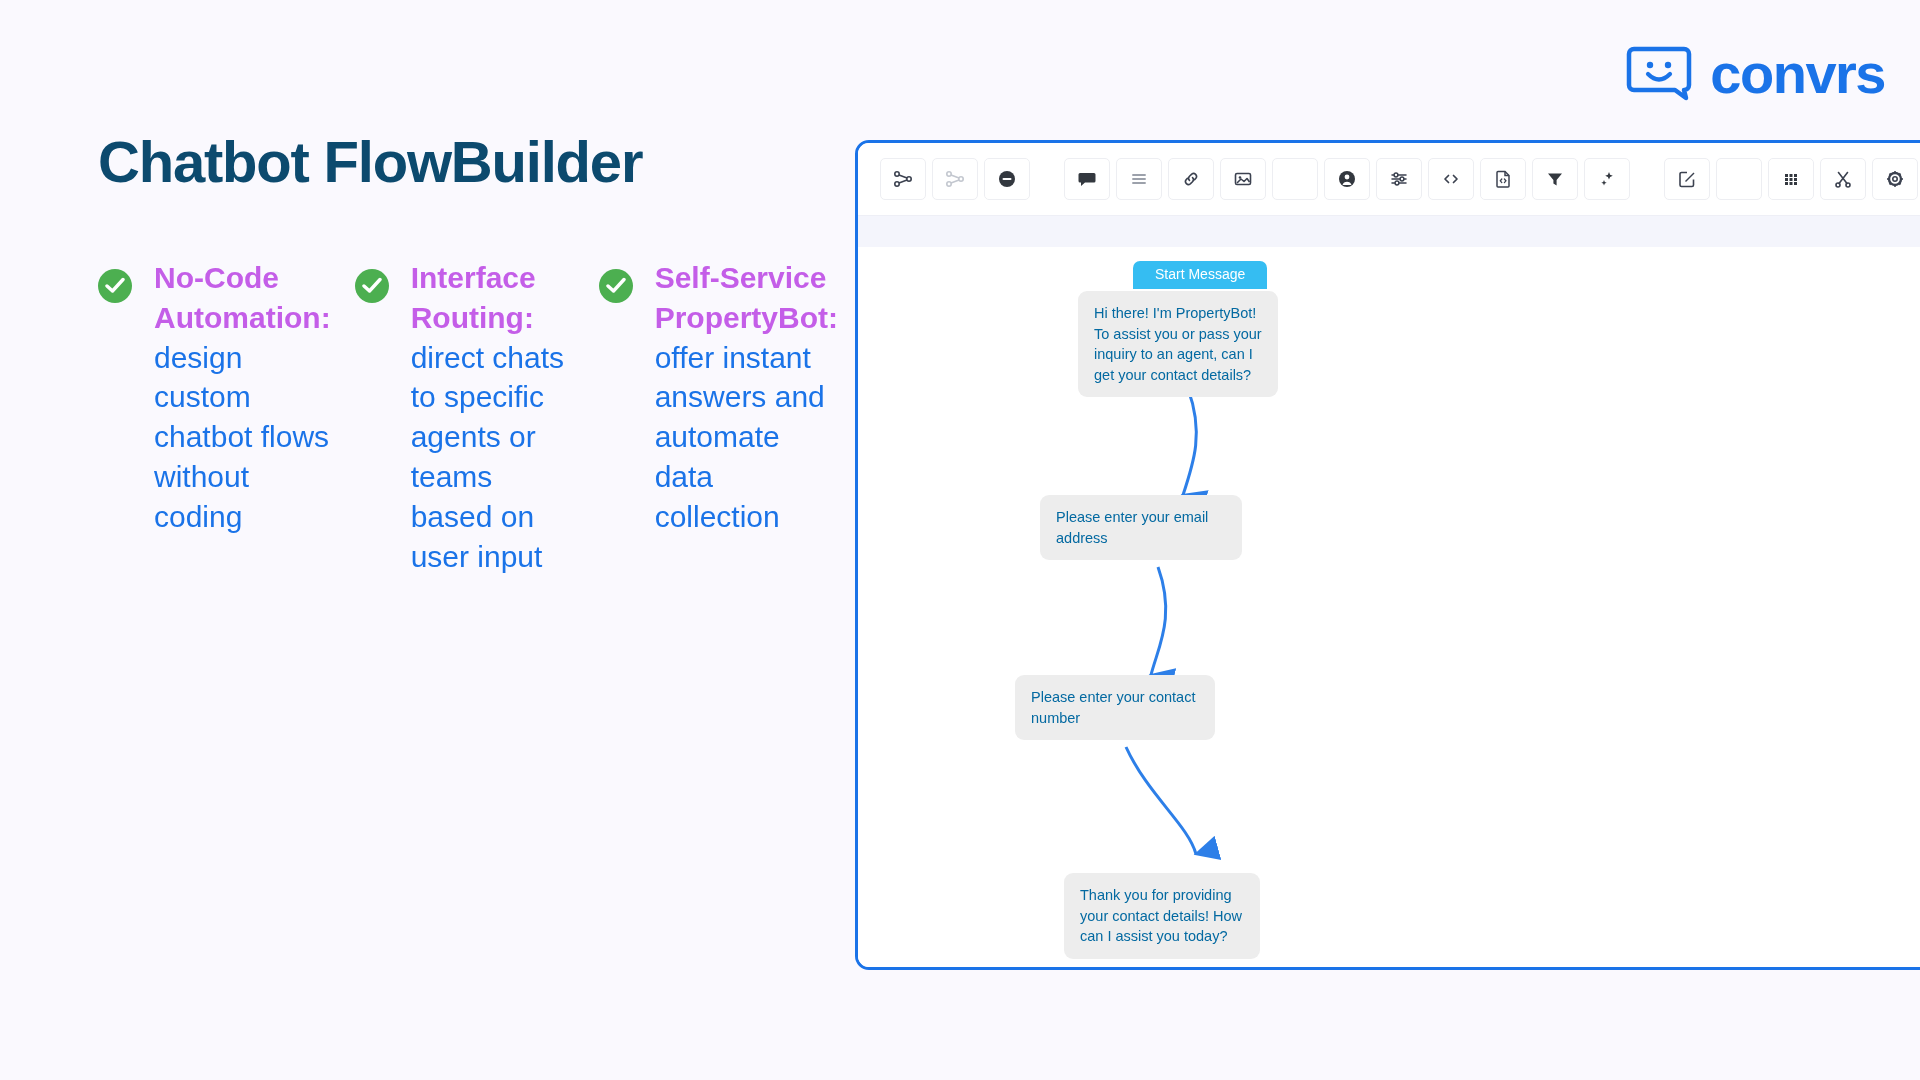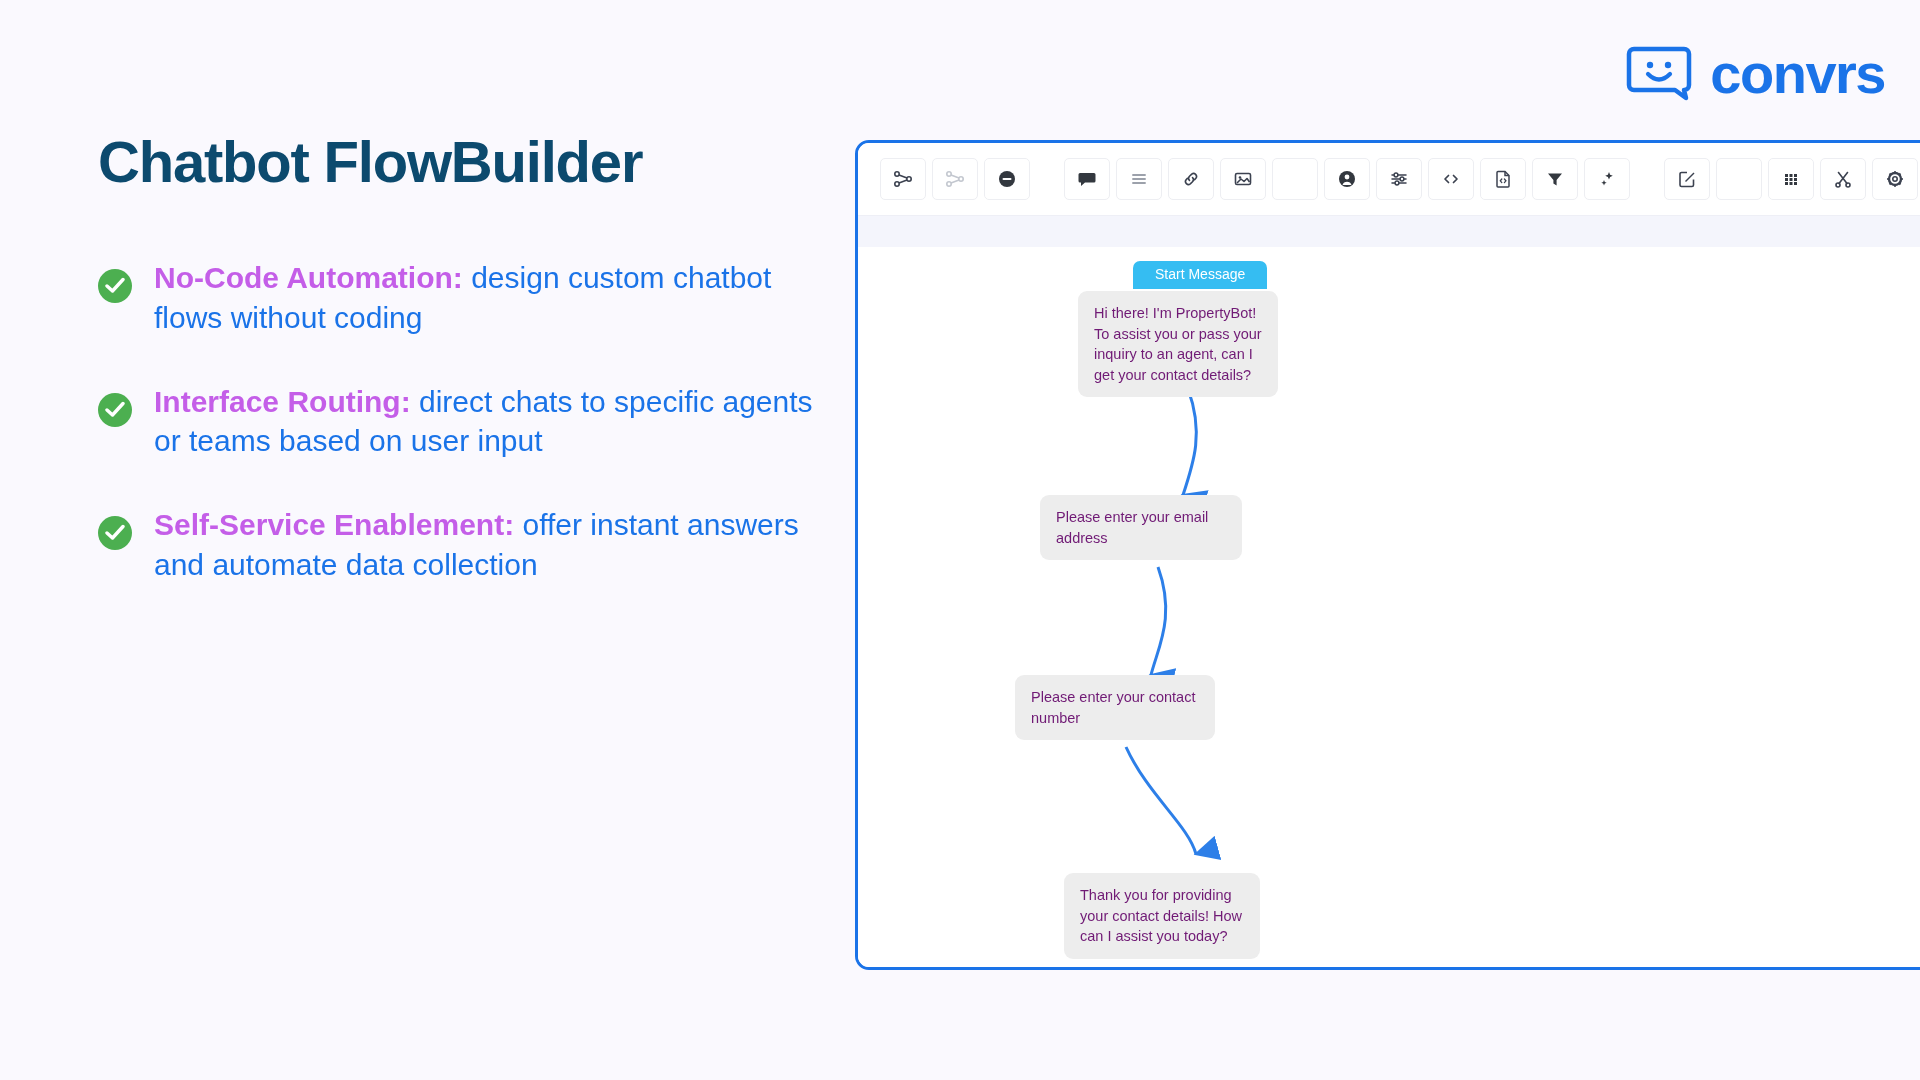--- a/index.html
+++ b/index.html
@@ -15,21 +15,21 @@
   .logo { position: absolute; top: 45px; right: 35px; display: flex; align-items: center; gap: 18px; }
   .logo-mark { width: 66px; height: 58px; position: relative; }
   .logo-text { font-size: 56px; font-weight: 700; color: #1A73E8; letter-spacing: -1.5px; line-height: 1; }
 
   
   .left { position: absolute; left: 98px; top: 130px; width: 740px; }
   .title {
     font-size: 58px; font-weight: 800; color: #0c4a6e;
     letter-spacing: -1.2px; line-height: 1.1; margin-bottom: 64px;
   }
-  .bullets { display: flex; flex-direction: column; gap: 44px; }
+  .bullets { display: flex; gap: 24px; }
   .bullet { display: flex; align-items: flex-start; gap: 22px; }
   .check-circle {
     flex: 0 0 auto; width: 34px; height: 34px; border-radius: 50%;
     background: #4CAF50; position: relative; margin-top: 11px;
   }
   .check-circle svg { position: absolute; left: 7px; top: 8px; }
   .bullet-text { font-size: 30px; line-height: 1.33; color: #1A73E8; font-weight: 400; }
   .bullet-text .lead { color: #C45EE8; font-weight: 700; }
 
   
@@ -53,21 +53,21 @@
     color: #3C4250;
   }
   .tb-btn.blank { color: transparent; }
   .canvas-strip { height: 32px; background: #F4F5FC; border-top: 1px solid #EEEFF6; }
   .canvas { position: relative; height: 723px; background: #FFFFFF; overflow: hidden; }
 
   .flow-svg { position: absolute; left: 0; top: 0; width: 100%; height: 100%; }
 
   .node {
     position: absolute; background: #EDEDED; border-radius: 9px;
-    padding: 12px 16px; color: #701a75; font-size: 14.5px; line-height: 1.42;
+    padding: 12px 16px; color: #0369a1; font-size: 14.5px; line-height: 1.42;
   }
   .node-tab {
     position: absolute; background: #35BDF2; color: #FFFFFF;
     font-size: 14px; border-radius: 7px 7px 0 0;
     padding: 5px 22px 7px; white-space: nowrap; text-align: right;
   }
 </style>
 </head>
 <body>
 
@@ -108,21 +108,21 @@
         </span>
         <p class="bullet-text"><span class="lead">Interface Routing:</span><span> direct chats to specific agents or teams based on user input</span></p>
       </div>
 
       <div class="bullet">
         <span class="check-circle">
           <svg width="20" height="18" viewBox="0 0 20 18">
               <path d="M2 9 L7.5 14 L18 2.5" fill="none" stroke="#FFFFFF" stroke-width="3.4" stroke-linecap="round" stroke-linejoin="round"></path>
             </svg>
         </span>
-        <p class="bullet-text"><span class="lead">Self-Service Enablement:</span><span> offer instant answers and automate data collection</span></p>
+        <p class="bullet-text"><span class="lead">Self-Service PropertyBot:</span><span> offer instant answers and automate data collection</span></p>
       </div>
 
     </div>
   </div>
 
   <div class="app-panel">
 
     <div class="toolbar">
 
       <div class="tb-group">

